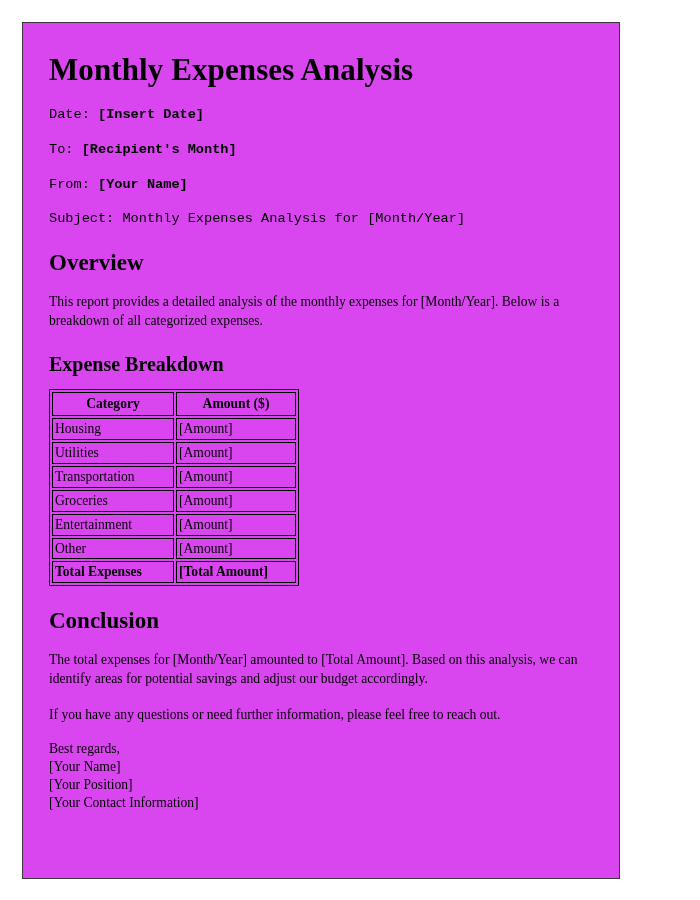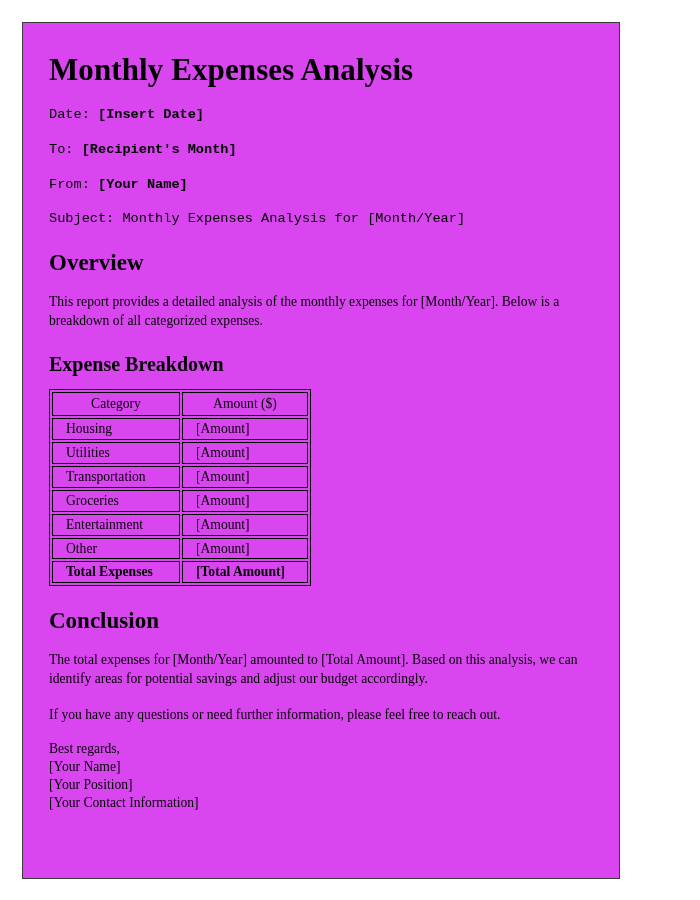--- a/index.html
+++ b/index.html
@@ -73,27 +73,27 @@
   .expense-table {
     border-collapse: separate;
     border-spacing: 2px;
     border: 1px solid #000000;
     margin: 0 0 6px 0;
     font-size: 13.6px;
   }
   .expense-table td,
   .expense-table th {
     border: 1px solid #000000;
-    padding: 1px 13px;
+    padding: 1px 2px;
     line-height: 1.32;
     vertical-align: baseline;
     white-space: nowrap;
   }
   .expense-table th {
-    font-weight: normal;
+    font-weight: bold;
     text-align: center;
     padding: 2px 10px;
   }
   .expense-table td {
     text-align: left;
     font-weight: normal;
   }
   .expense-table .col-category {
     min-width: 100px;
   }

